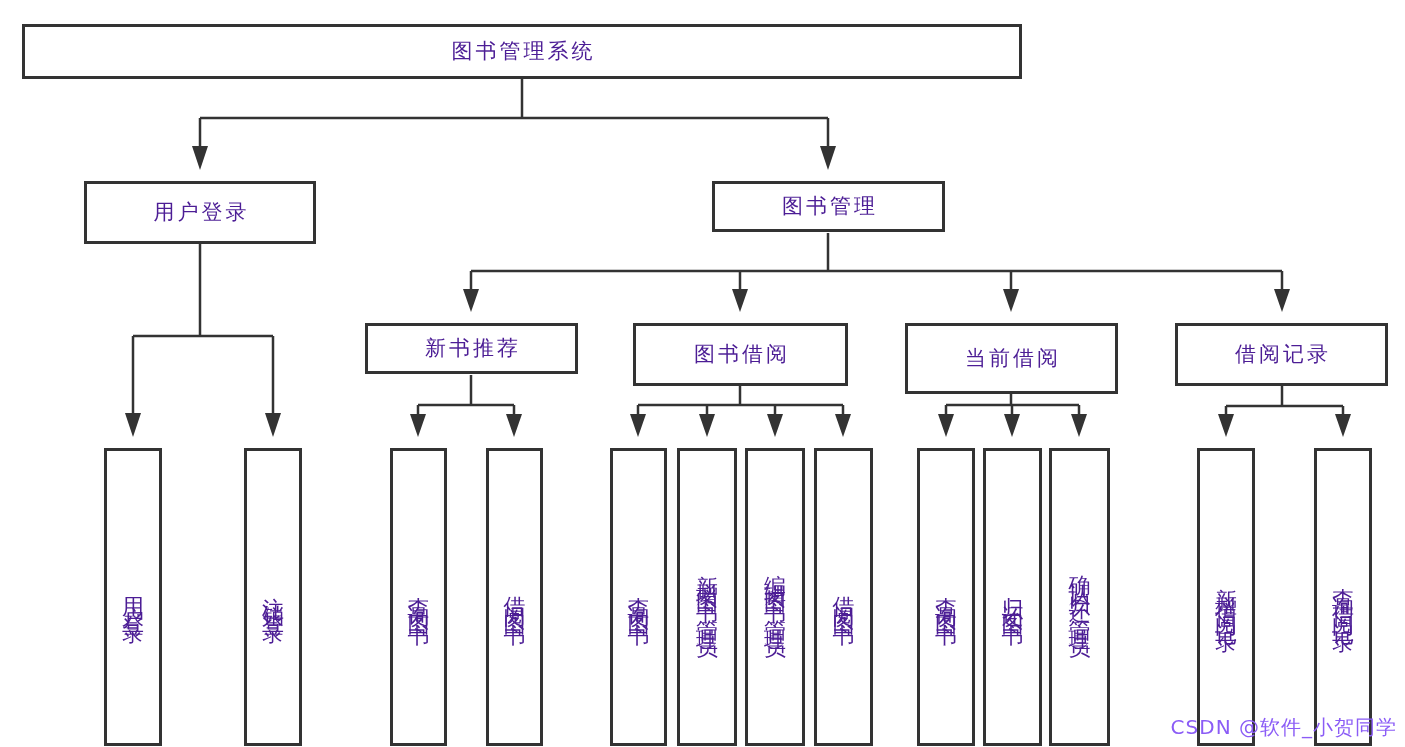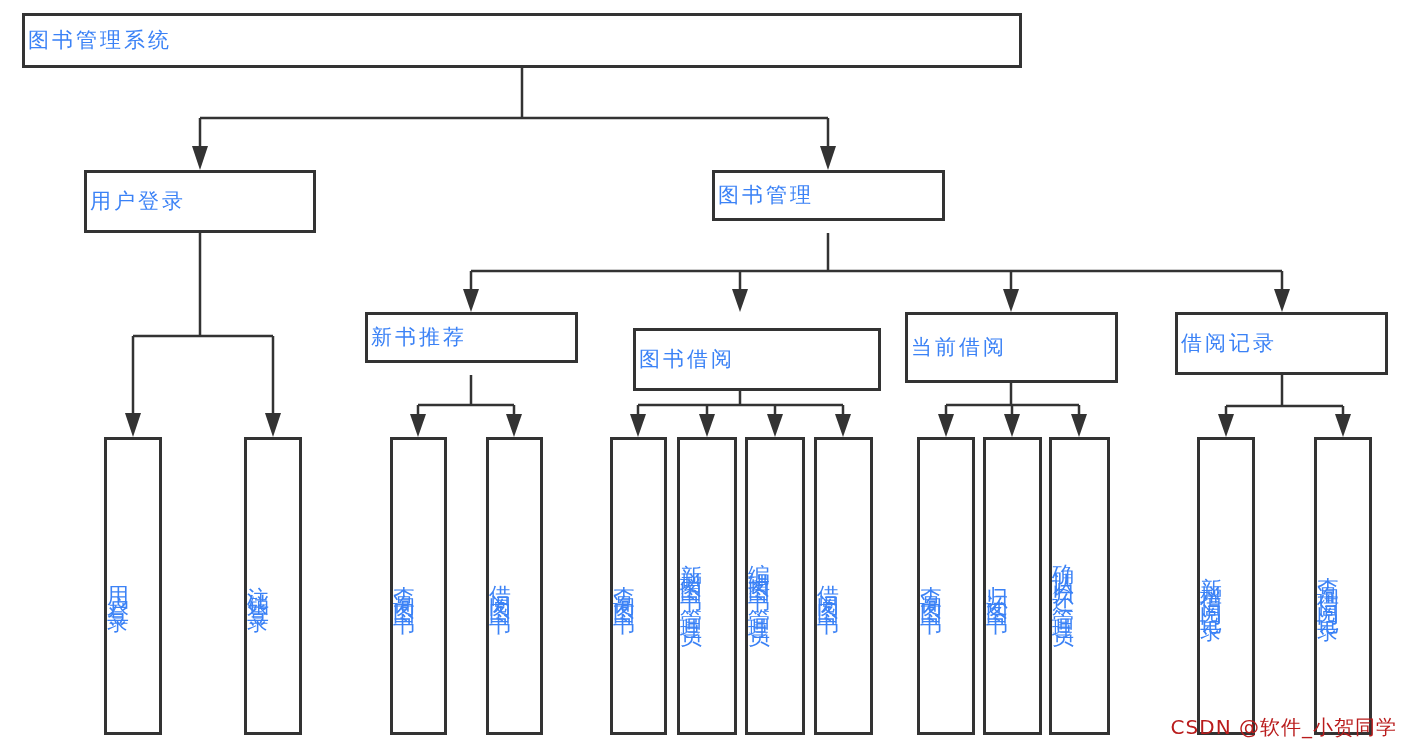--- a/index.html
+++ b/index.html
@@ -22,22 +22,23 @@
     width: 1405px;
     height: 747px;
   }
   .box {
     position: absolute;
     box-sizing: border-box;
     border: 3px solid #333333;
     background: #ffffff;
     display: flex;
     align-items: center;
-    justify-content: flex-start;
-    color: #3b82f6;
+    justify-content: center;
+    color: #4c1d95;
+    margin-top: 11px;
   }
   .box .hlabel {
     font-size: 21px;
     letter-spacing: 3px;
     white-space: nowrap;
     text-indent: 3px;
     line-height: 1;
   }
   .box.leaf .vlabel {
     writing-mode: vertical-lr;
@@ -46,21 +47,21 @@
     letter-spacing: 9px;
     line-height: 1;
     white-space: nowrap;
   }
   .watermark {
     position: absolute;
     right: 8px;
     bottom: 6px;
     font-size: 20px;
     letter-spacing: 1px;
-    color: #b91c1c;
+    color: #8b5cf6;
     z-index: 10;
     white-space: nowrap;
   }
 </style>
 </head>
 <body>
 
 <div class="stage">
 
   <svg class="connectors" viewBox="0 0 1405 747" xmlns="http://www.w3.org/2000/svg">
@@ -136,21 +137,21 @@
   <div class="box" style="left:84px;top:170px;width:232px;height:63px">
     <span class="hlabel">用户登录</span>
   </div>
   <div class="box" style="left:712px;top:170px;width:233px;height:51px">
     <span class="hlabel">图书管理</span>
   </div>
 
   <div class="box" style="left:365px;top:312px;width:213px;height:51px">
     <span class="hlabel">新书推荐</span>
   </div>
-  <div class="box" style="left:633px;top:328px;width:248px;height:63px">
+  <div class="box" style="left:633px;top:312px;width:215px;height:63px">
     <span class="hlabel">图书借阅</span>
   </div>
   <div class="box" style="left:905px;top:312px;width:213px;height:71px">
     <span class="hlabel">当前借阅</span>
   </div>
   <div class="box" style="left:1175px;top:312px;width:213px;height:63px">
     <span class="hlabel">借阅记录</span>
   </div>
 
   <div class="box leaf" style="left:104px;top:437px;width:58px;height:298px">

